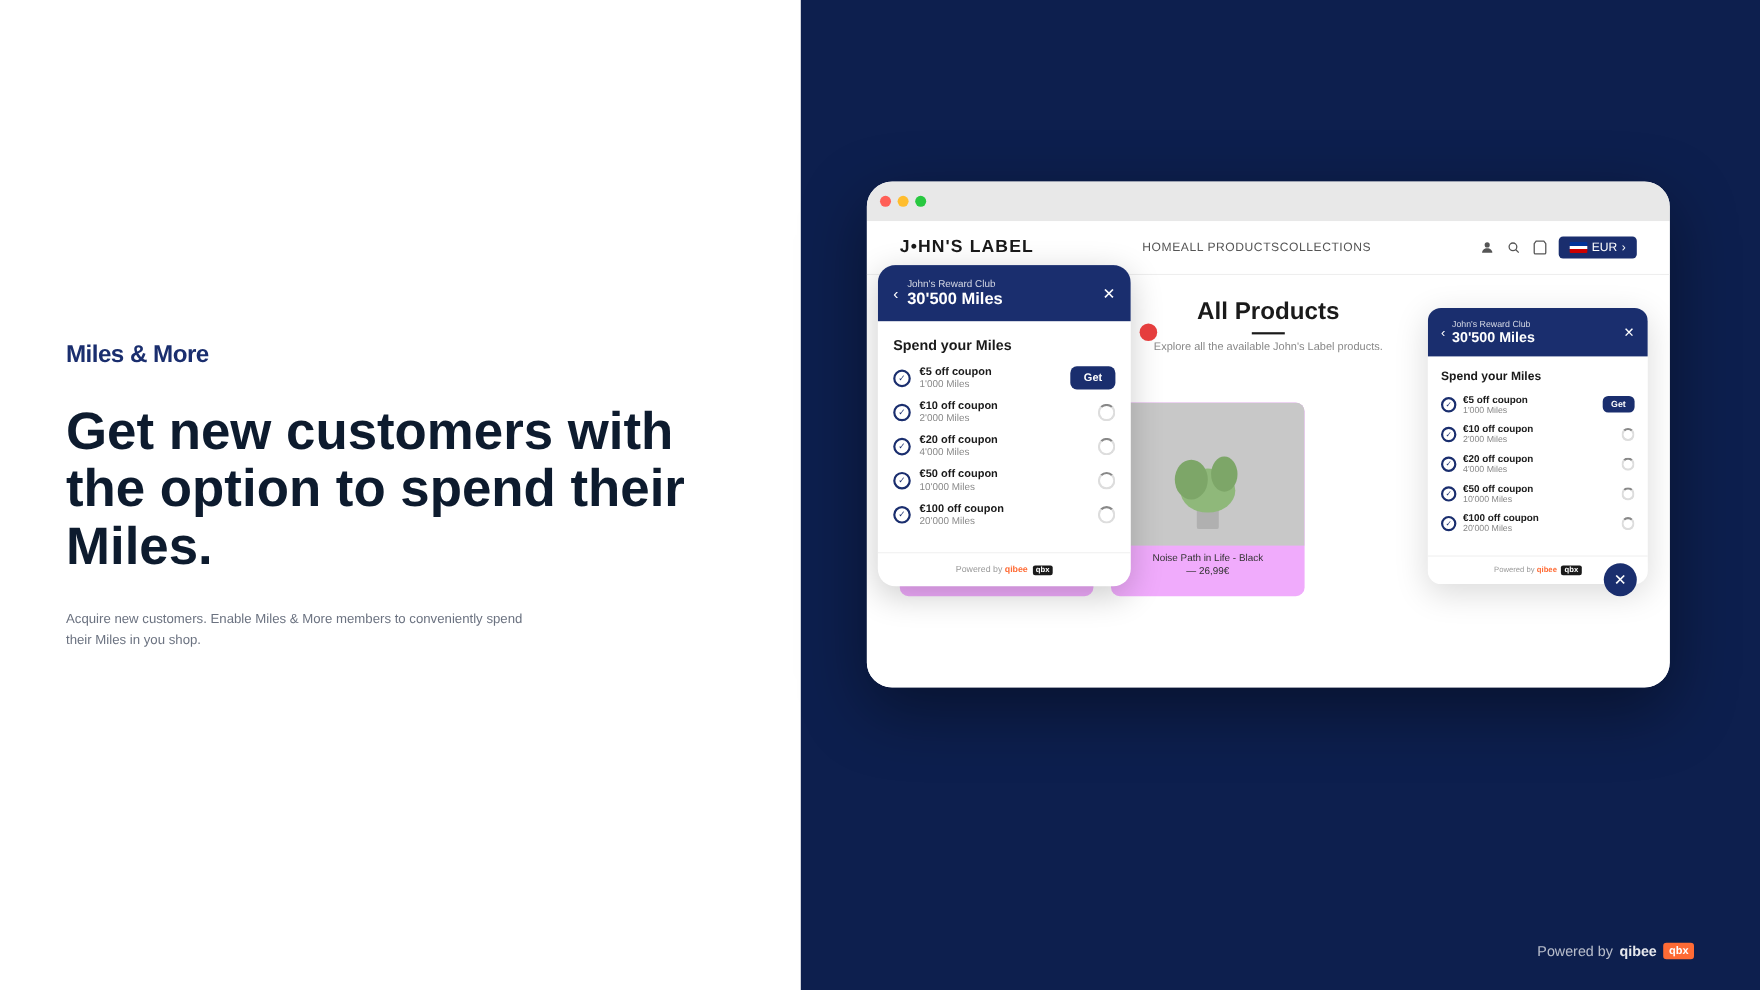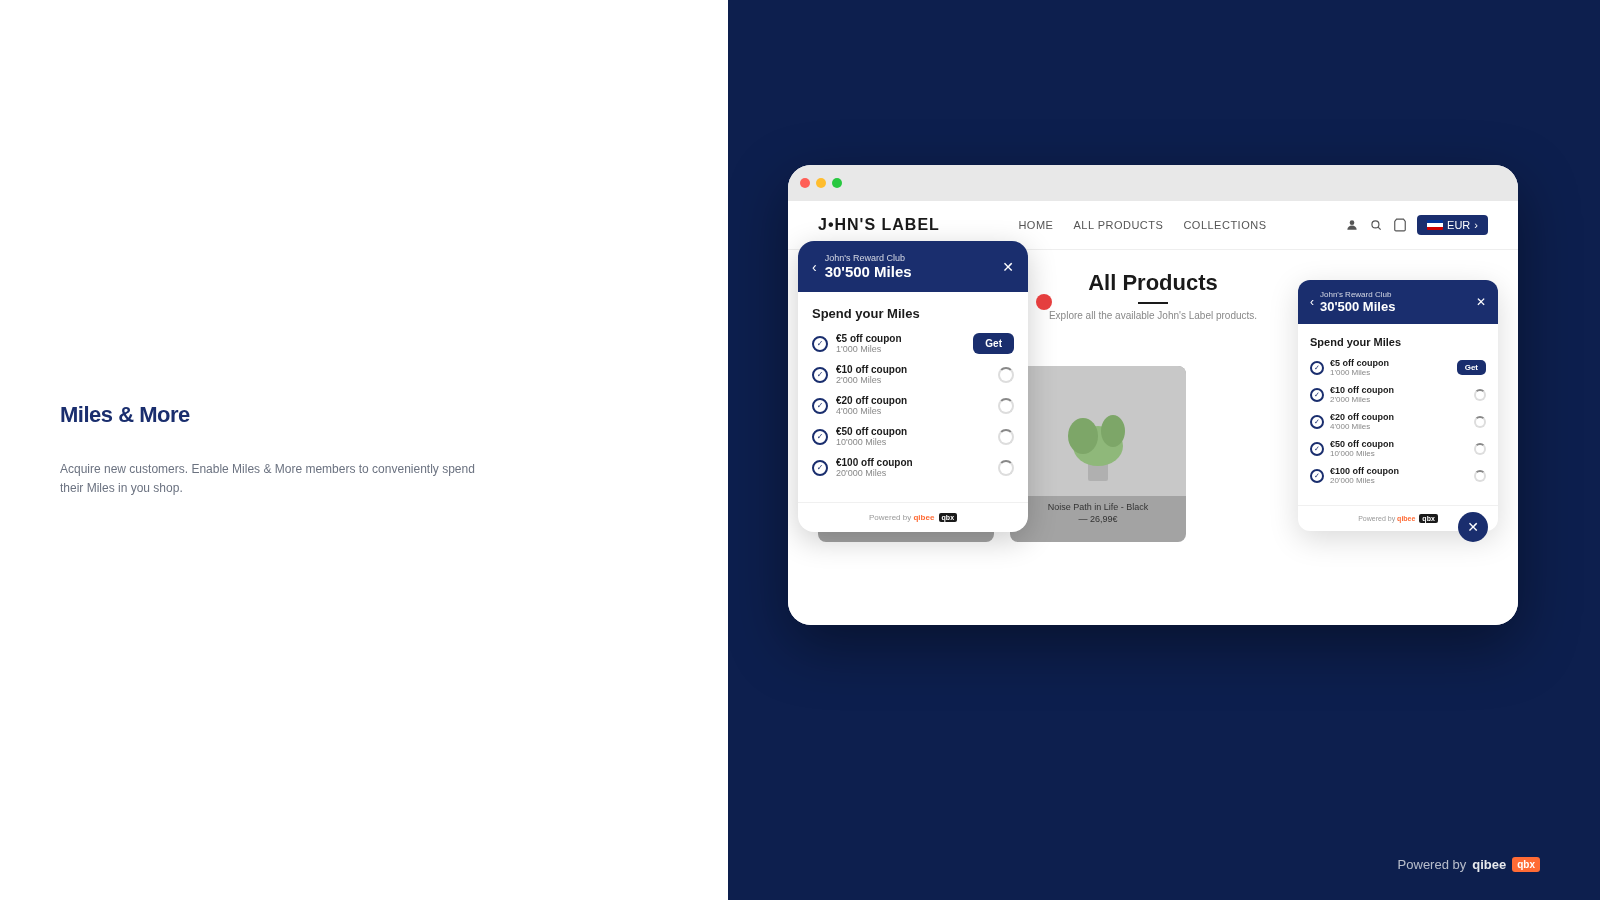--- a/index.html
+++ b/index.html
@@ -97,21 +97,20 @@
       border-bottom: 1px solid #eee;
     }
     .shop-logo {
       font-size: 16px;
       font-weight: 800;
       color: #1a1a1a;
       letter-spacing: 1px;
     }
     .shop-nav-links {
       display: flex;
-      gap: 20px;
       font-size: 11px;
       color: #555;
       font-weight: 500;
       letter-spacing: 0.5px;
     }
     .shop-nav-icons {
       display: flex;
       align-items: center;
       gap: 10px;
     }
@@ -172,21 +171,21 @@
       font-size: 10px;
       color: #333;
     }
 
     .product-grid {
       display: flex;
       gap: 16px;
     }
     .product-card {
       width: 176px;
-      background: #a3a3a3;
+      background: #f0abfc;
       border-radius: 8px;
       overflow: hidden;
     }
     .product-img {
       width: 100%;
       height: 130px;
       background: #e0e0e0;
       display: flex;
       align-items: center;
       justify-content: center;
@@ -496,20 +495,21 @@
       width: 14px;
       height: 14px;
       fill: #555;
     }
   </style>
 </head>
 <body>
 
 <div class="left-panel">
   <div class="brand-logo">Miles &amp; More</div>
+  <h1 class="headline">Get new customers with the option to spend their Miles.</h1>
   <p class="subtext">Acquire new customers. Enable Miles &amp; More members to conveniently spend their Miles in you shop.</p>
 </div>
 
 <div class="right-panel">
 
   <div class="browser-large">
     <div class="browser-bar">
       <div class="dot dot-red"></div>
       <div class="dot dot-yellow"></div>
       <div class="dot dot-green"></div>

